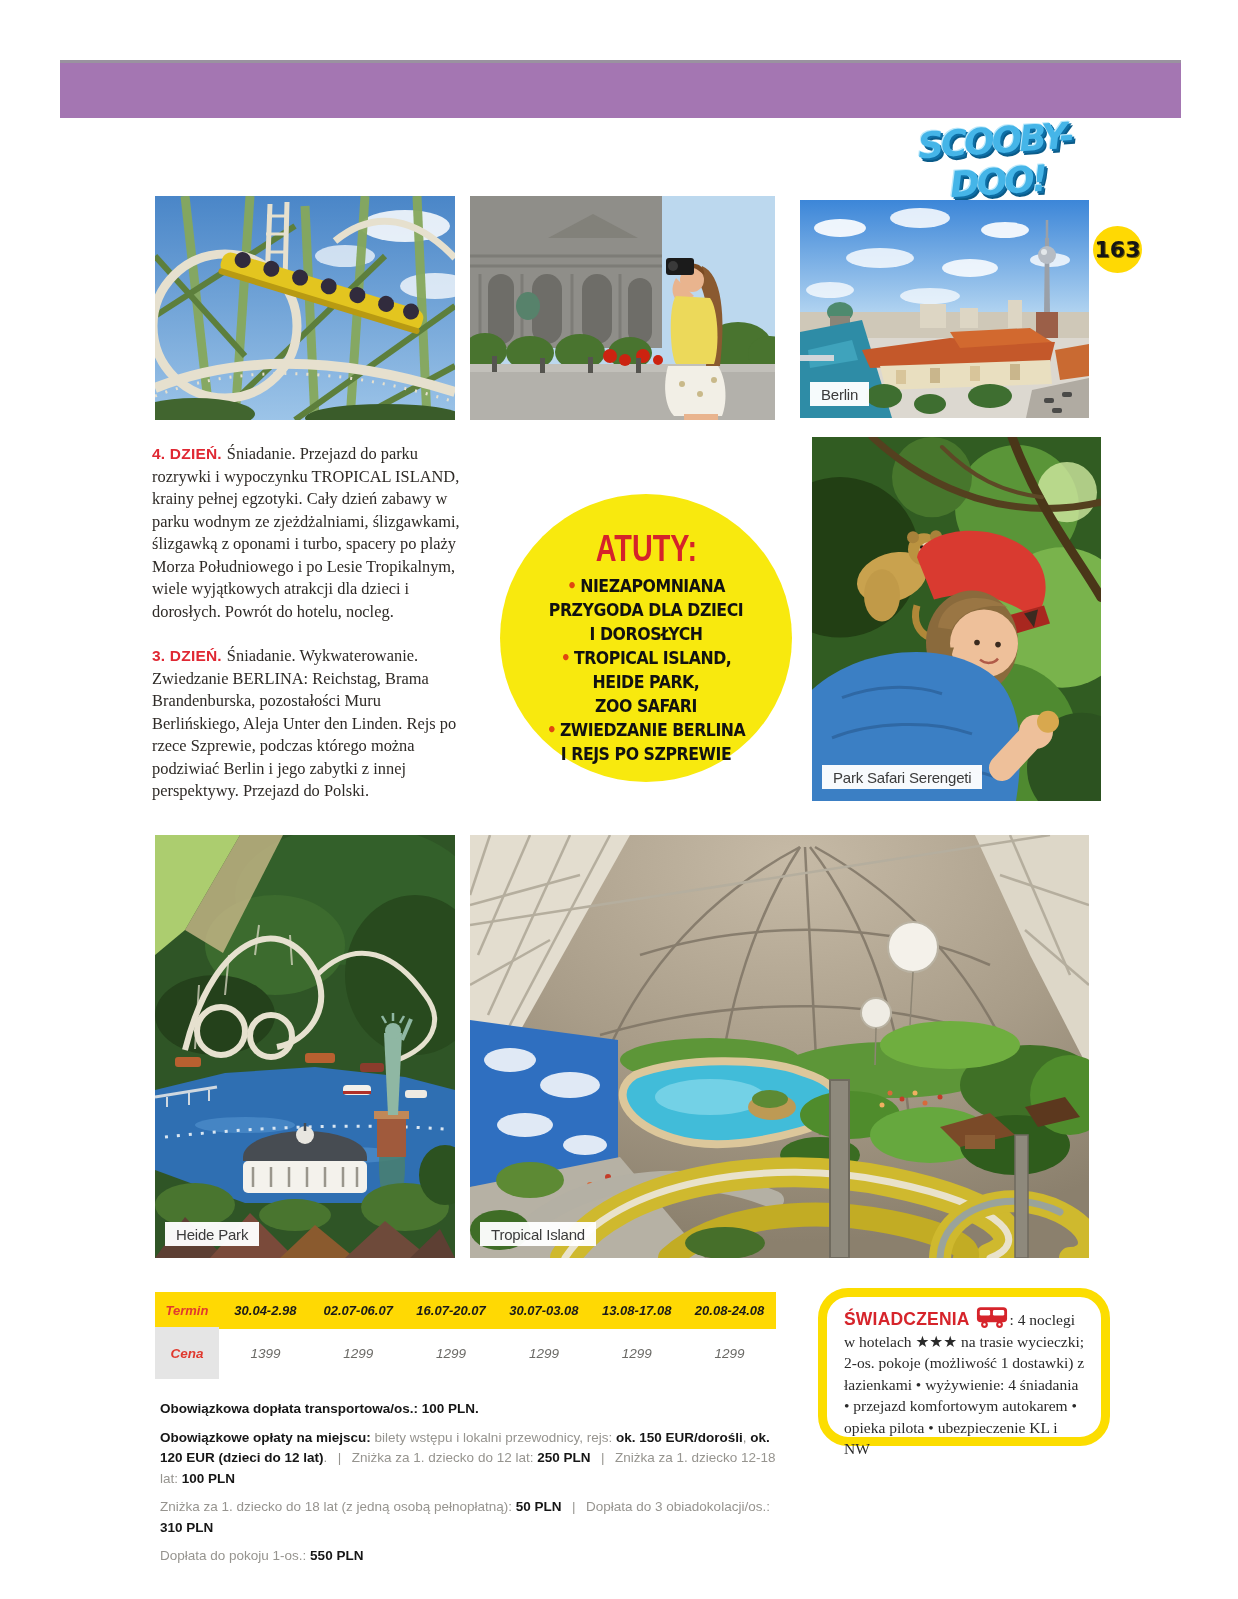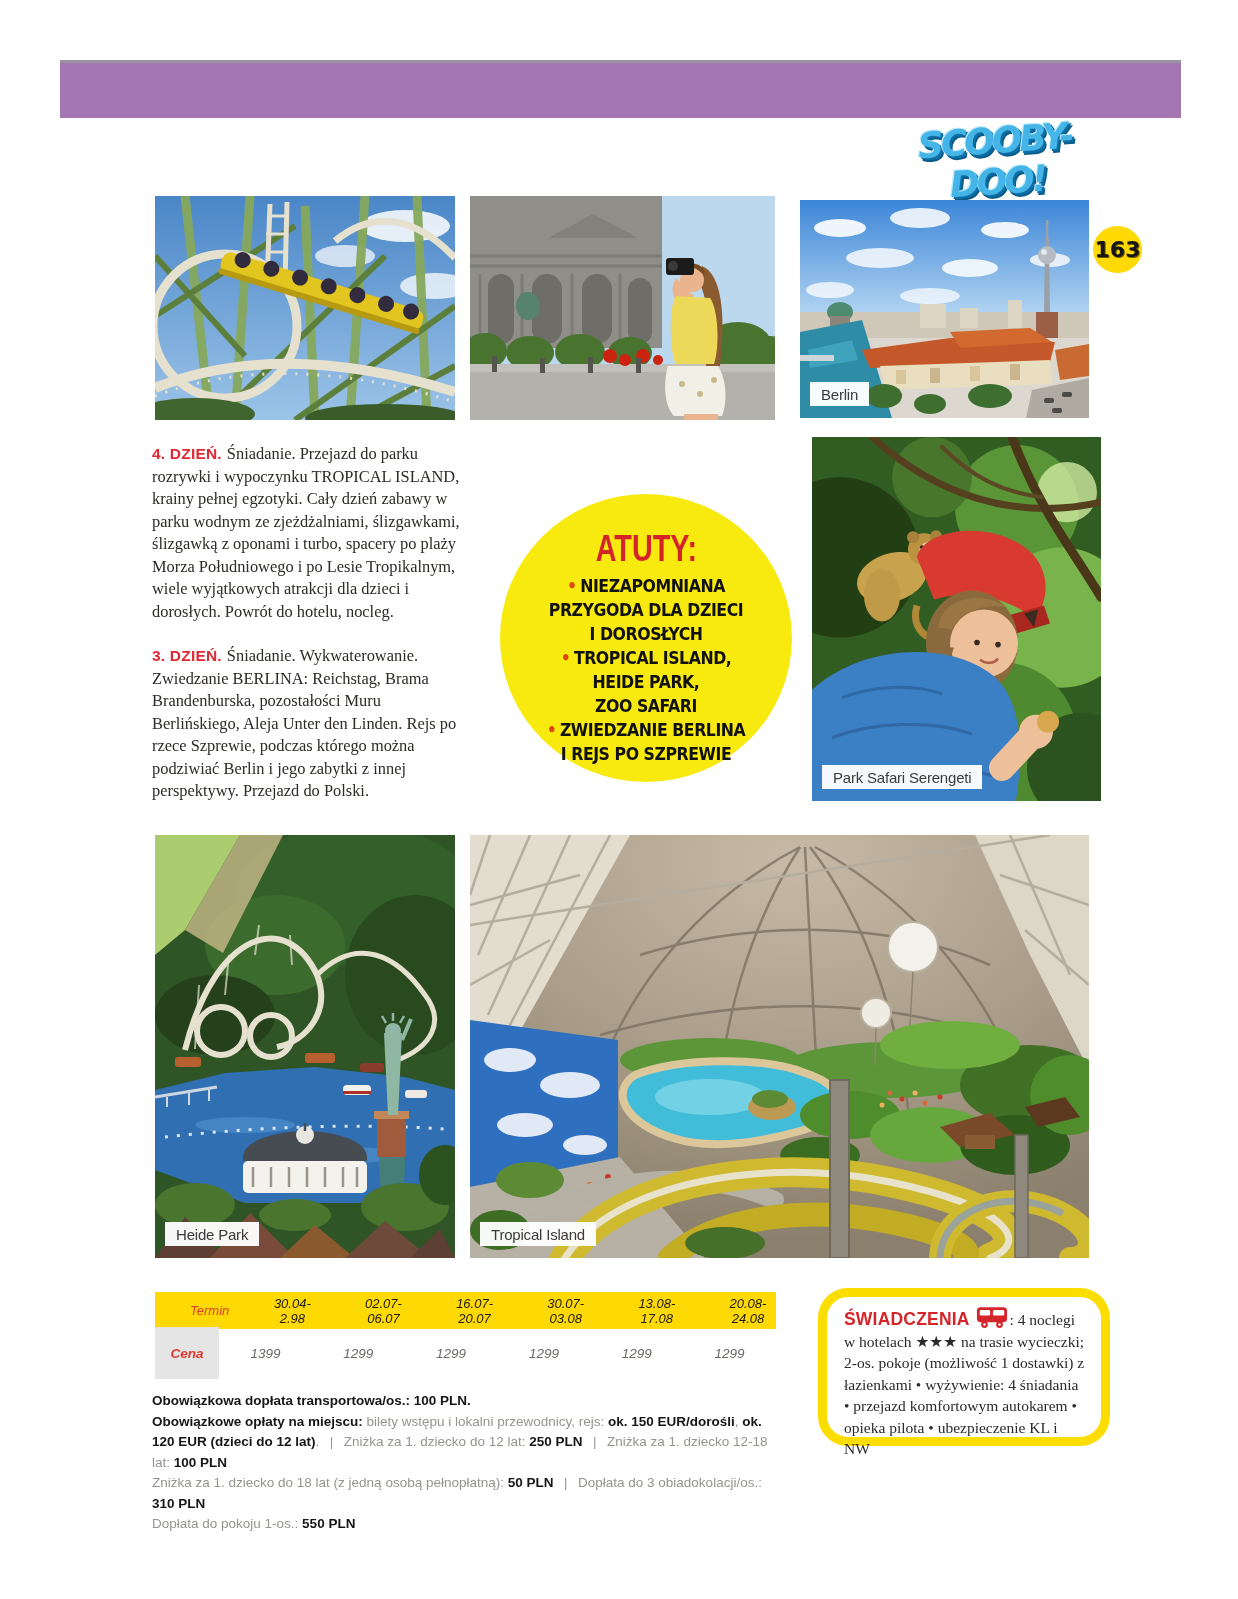--- a/index.html
+++ b/index.html
@@ -58,31 +58,31 @@
   .adot { color:#e0470f; margin-right:4px; }
   .atxt { white-space:pre-line; }
 
   
   .ptable { position:absolute; left:155px; top:1292px; width:621px;
             font-family:"Liberation Sans", sans-serif; }
   .trow { display:flex; align-items:center; height:37px; }
   .trow.head { background:#ffd903; margin-bottom:6px; }
   .tcell { flex:1; text-align:center; font-style:italic; font-size:13px; }
   .tcell.first { flex:0 0 64px; }
-  .head .tcell { font-weight:normal; color:#1a1a1a;padding-left:35px; }
+  .head .tcell { font-weight:bold; color:#1a1a1a; }
   .head .tcell.first { color:#e03a2f; }
   .trow.vals { height:36px; background:transparent; }
   .vals .tcell { color:#6b6a66; font-size:13.5px; }
   .vals .tcell.first { background:#e5e5e5; color:#e03a2f; font-weight:bold; height:52px;
                        display:flex; align-items:center; justify-content:center; }
 
   
   .fees { position:absolute; left:152px; top:1391px; width:632px;
           font-family:"Liberation Sans", sans-serif; font-size:13.5px; line-height:20.5px; }
-  .fees p { margin:0; }
+  .fees p { margin:8px; }
   .fb { font-weight:bold; color:#161616; }
   .fr { color:#96948f; }
 
   
   .swiad { position:absolute; left:818px; top:1288px; width:292px; height:158px;
            border:9px solid #fcdd00; border-radius:30px; background:#fff;
            padding:9px 15px 8px 17px; }
   .swiad p { font-size:15.5px; line-height:21.5px; color:#2a2a2a; }
   .swiad-title { font-family:"Liberation Sans", sans-serif; font-weight:bold; font-size:17.5px;
                  color:#d6242b; letter-spacing:.2px; }

